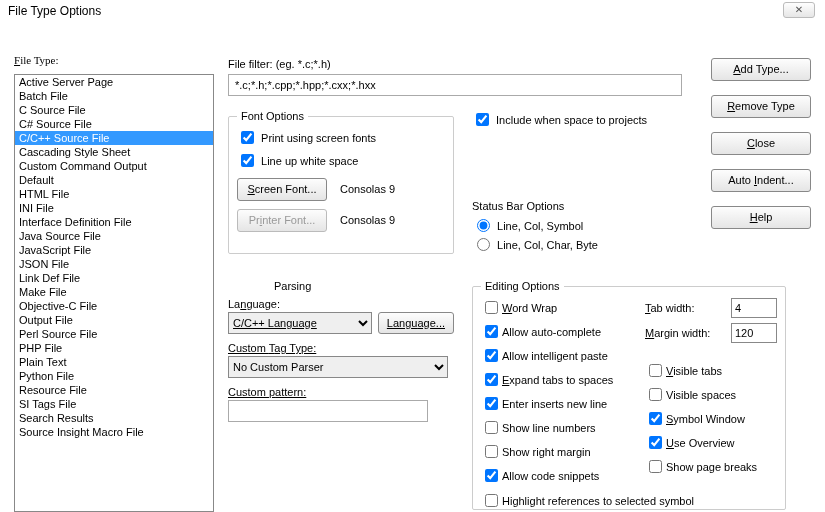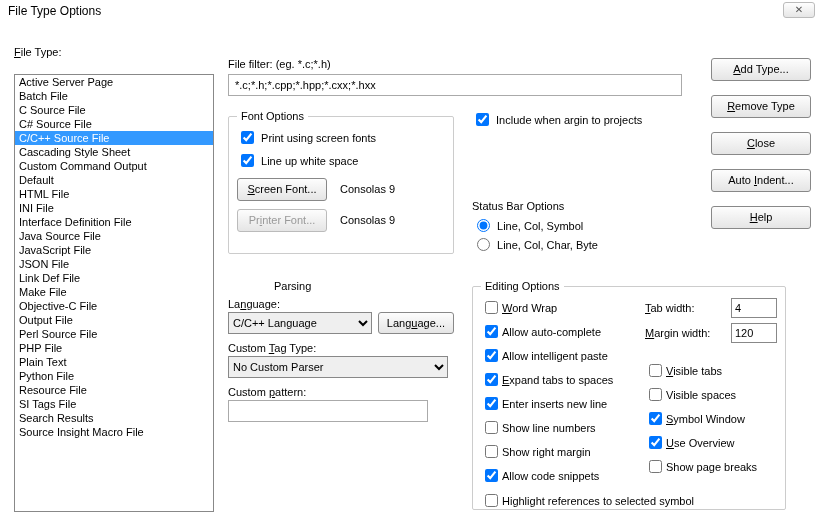--- a/index.html
+++ b/index.html
@@ -46,21 +46,21 @@
     top: 52px;
     width: 200px;
     height: 438px;
     border: 1px solid #888;
     background:#fff;
     overflow-y: scroll;
   }
   .listbox div { padding: 1px 4px 1px 4px; white-space: nowrap; }
   .listbox div.sel { background:#3399ff; color:#fff; }
   .filetype-lbl {
-    position:absolute; left:14px; top:24px;
+    position:absolute; left:14px; top:32px;font-family:Liberation Serif, serif;
   }
   .filter-lbl {
     position:absolute; left:228px; top:36px;
   }
   .filter-input {
     position:absolute; left:228px; top:52px; width:454px; height:22px;
     border:1px solid #aaa; padding:8px 6px; font: inherit;
   }
   .btn {
     display:inline-block;
@@ -114,21 +114,21 @@
     width:160px; height:22px; font:inherit;
     border:1px solid #888;
   }
   .lang-row { display:flex; align-items:center; gap:6px; }
   .lang-btn {
     display:inline-block; height:22px; padding:0 8px;
     border:1px solid #888; border-radius:3px;
     background:linear-gradient(#fdfdfd,#e5e5e5);
     line-height:20px; cursor:pointer;
   }
-  .parsing .row { margin-top:8px;}
+  .parsing .row { margin-top:8px;text-decoration:underline;}
   .txt { width:200px; height:22px; border:1px solid #aaa; font:inherit; padding:2px 4px;}
 
   .editopts {
     position:absolute; left:472px; top:258px; width:280px; height:230px;
   }
   .editopts .cols { display:flex; gap:14px;}
   .edit-left { width:150px; display:flex; flex-direction:column; gap:5px;}
   .edit-right { flex:1; display:flex; flex-direction:column; gap:5px;}
   .numrow { display:flex; align-items:center; gap:6px;}
   .numbox { width:46px; height:20px; border:1px solid #888; font:inherit; padding:1px 3px; text-align:left;}
@@ -205,21 +205,21 @@
       <span class="font-val">Consolas 9</span>
     </div>
     <div class="row">
       <span class="font-btn disabled">Pr<span class="under">i</span>nter Font...</span>
       <span class="font-val">Consolas 9</span>
     </div>
   </fieldset>
 
   <div class="incproj">
     <input type="checkbox" class="chk" checked="" style="">
-    <span>Include when argin to projects</span>
+    <span>Include when space to projects</span>
   </div>
 
   <div class="statusopts">
     <div class="title">Status Bar Options</div>
     <div>
       <input type="radio" class="radio" name="sb" checked="" style="">
       <span>Line, Col, Symbol</span>
     </div>
     <div style="margin-top:3px">
       <input type="radio" class="radio" name="sb" style="">

